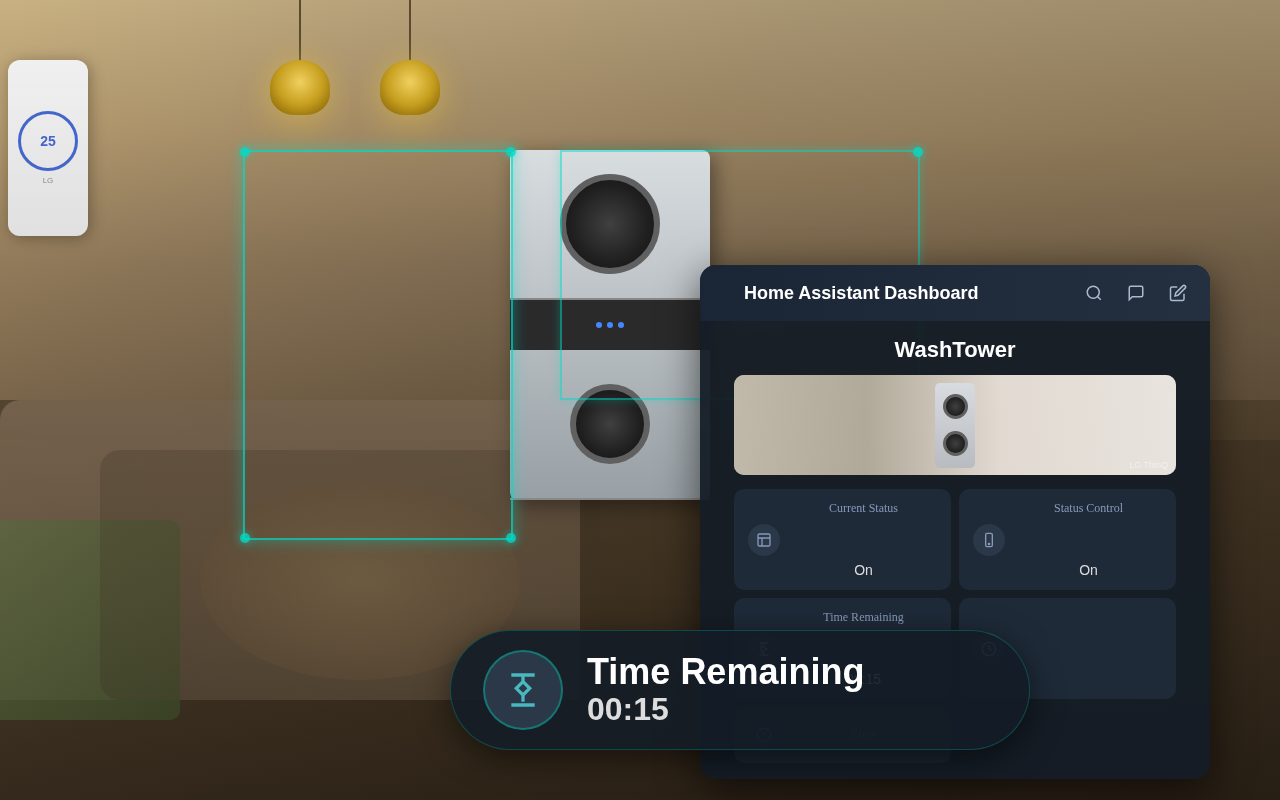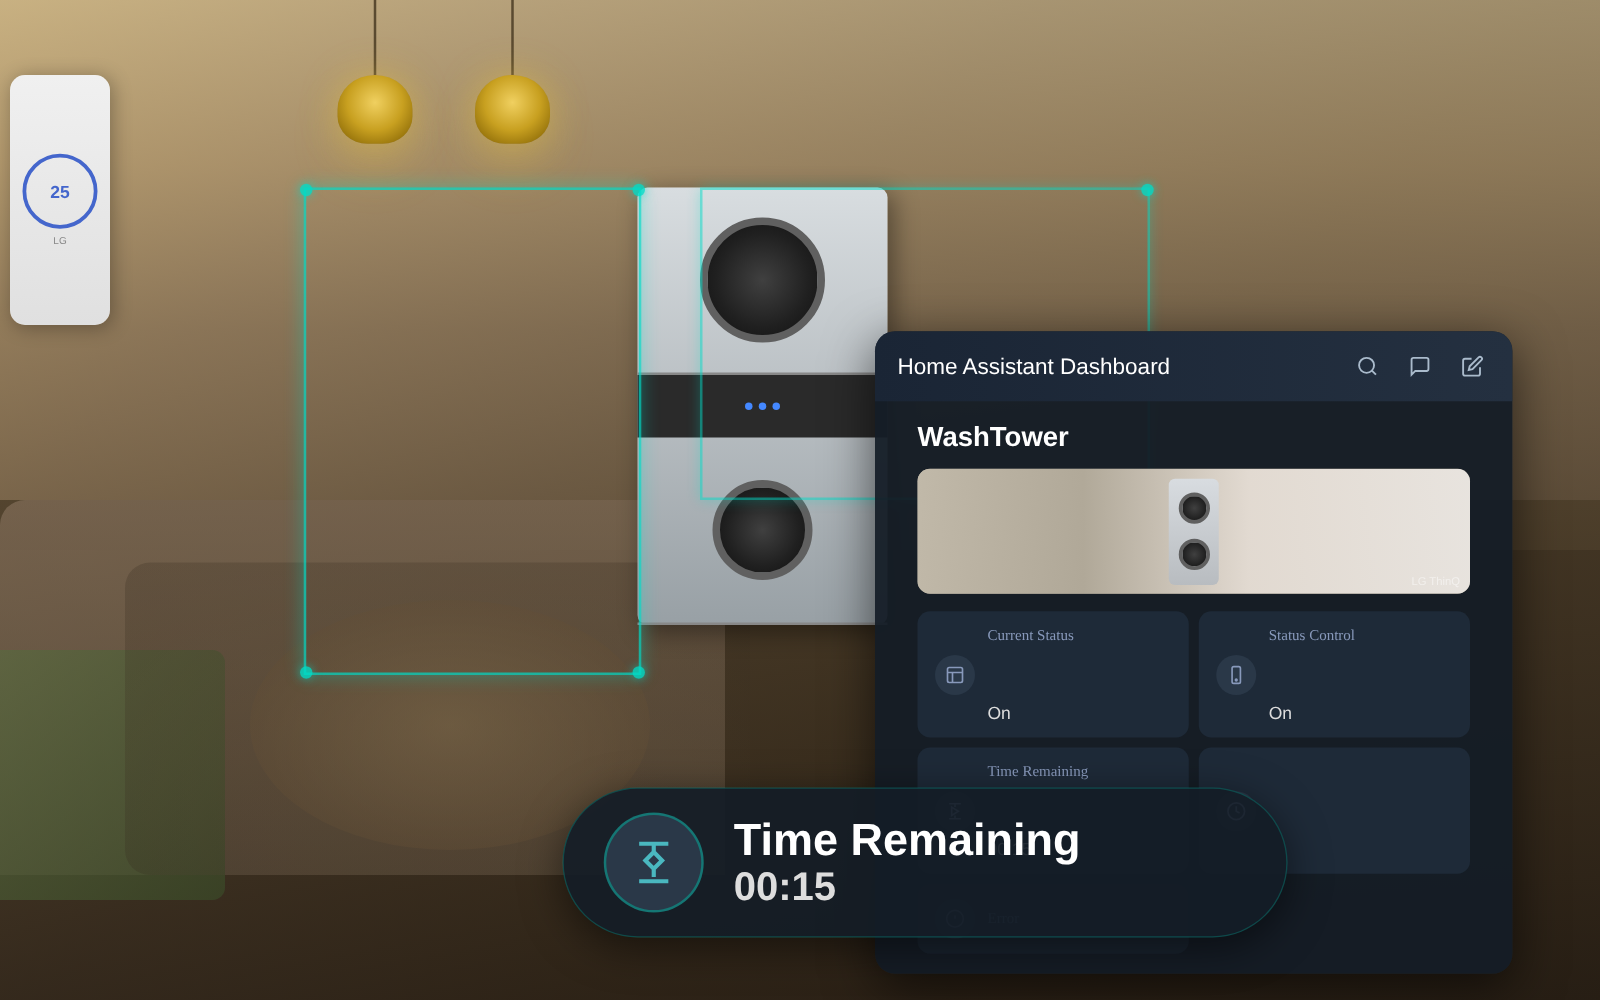--- a/index.html
+++ b/index.html
@@ -72,21 +72,21 @@
       background: radial-gradient(circle at 50% 40%, #f0d060 0%, #c8a020 50%, #7a5a00 100%);
       box-shadow: 0 0 30px rgba(240,200,60,0.4), 0 20px 40px rgba(240,200,60,0.2);
     }
 
     
     .ac-unit {
       position: absolute;
       left: 8px;
       top: 60px;
       width: 80px;
-      height: 200px;
+      height: 176px;
       background: linear-gradient(180deg, #f0f0f0 0%, #e0e0e0 100%);
       border-radius: 12px;
       display: flex;
       flex-direction: column;
       align-items: center;
       justify-content: center;
       box-shadow: 2px 2px 15px rgba(0,0,0,0.3);
     }
     .ac-circle {
       width: 60px;
@@ -227,22 +227,23 @@
     .dashboard-header {
       background: linear-gradient(90deg, #1a2535 0%, #243040 100%);
       padding: 14px 18px;
       display: flex;
       align-items: center;
       justify-content: space-between;
     }
 
     .dashboard-title {
       font-size: 18px;
-      font-weight: 400;
+      font-weight: 700;
       color: #ffffff;
+      margin-left: 26px;
     }
 
     .header-icons {
       display: flex;
       gap: 14px;
       align-items: center;
     }
 
     .header-icon {
       width: 28px;
@@ -251,20 +252,21 @@
       align-items: center;
       justify-content: center;
       color: #aabbcc;
       font-size: 16px;
       cursor: pointer;
       border-radius: 4px;
     }
 
     .dashboard-body {
       padding: 16px 34px;
+      text-align: center;
     }
 
     .device-name {
       font-size: 22px;
       font-weight: 700;
       color: #ffffff;
       margin-bottom: 12px;
     }
 
     

